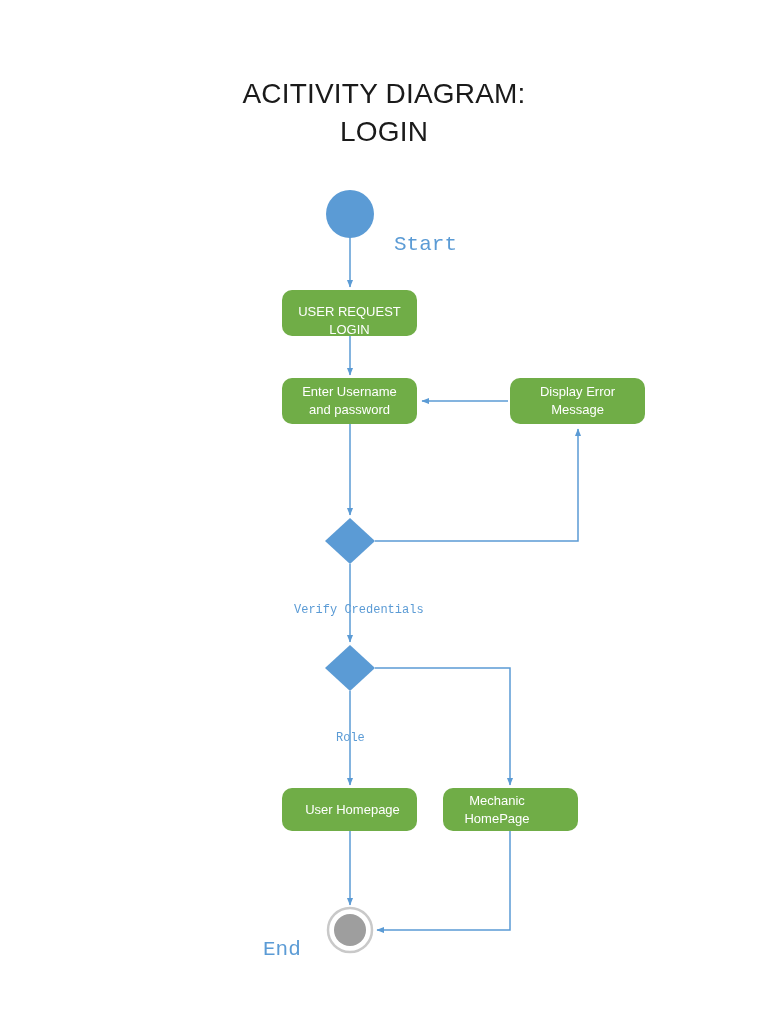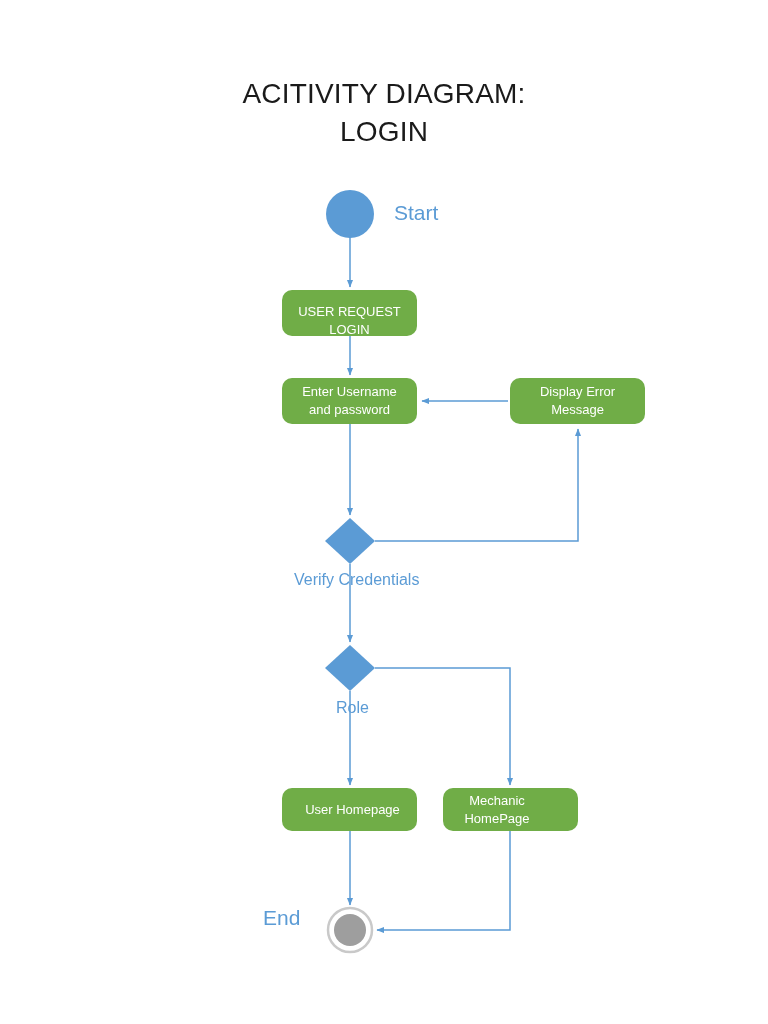--- a/index.html
+++ b/index.html
@@ -50,28 +50,29 @@
     font-family: "Liberation Sans", sans-serif;
     display: flex;
     align-items: center;
     justify-content: center;
     white-space: pre-line;
     pointer-events: none;
   }
   .side-label {
     position: absolute;
     color: #5b9bd5;
-    font-family: Liberation Sans, sans-serif;
+    font-family: Liberation Mono, monospace;
     white-space: nowrap;
+    margin-top: 32px;
   }
   .terminal-label {
     font-size: 21px;
   }
   .decision-label {
-    font-size: 16px;
+    font-size: 12px;
   }
 </style>
 </head>
 <body>
 
 <div id="canvas">
 
   <div class="title">ACITIVITY DIAGRAM:
 LOGIN</div>
 

